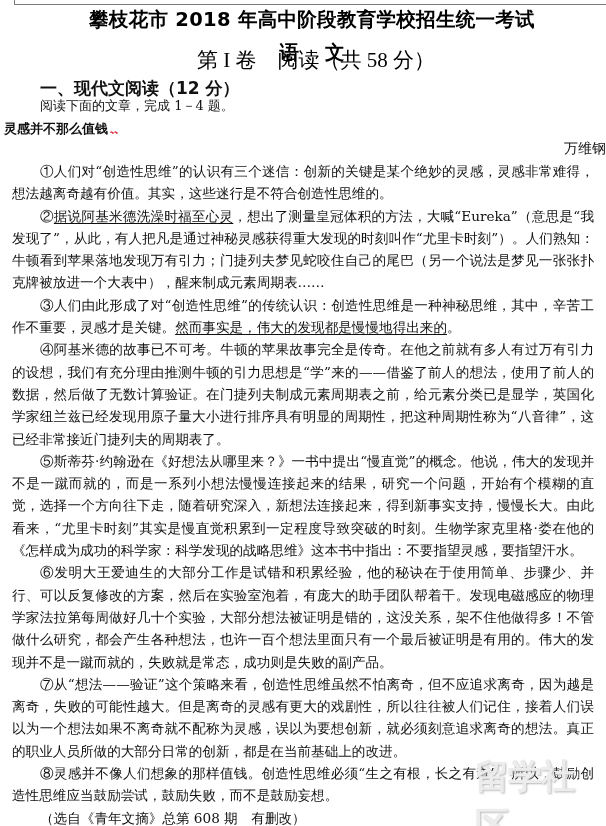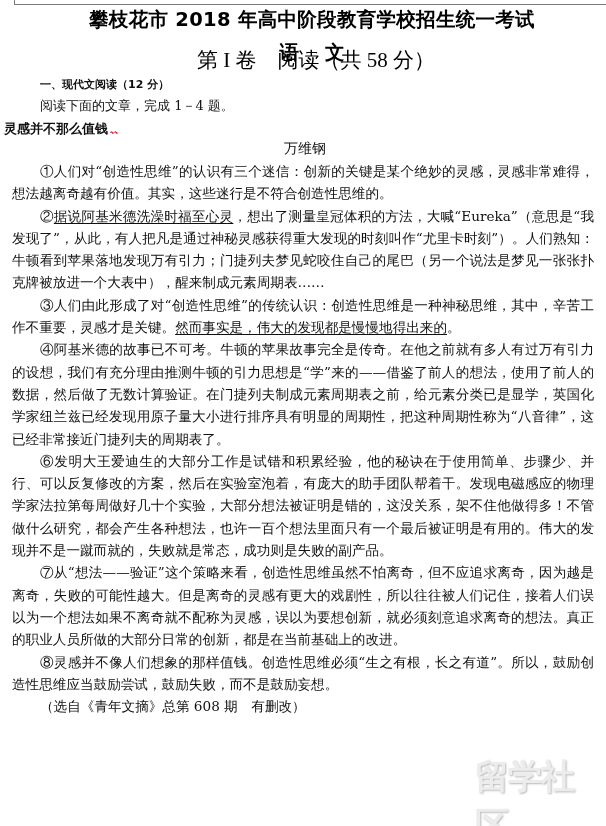--- a/index.html
+++ b/index.html
@@ -5,27 +5,27 @@
   html, body { margin: 0; padding: 0; background: #ffffff; }
   body { width: 606px; height: 826px; position: relative; overflow: hidden;
          font-family: "DejaVu Serif", "Liberation Serif", serif; color: #111; }
   .page-frame-top { position: absolute; left: 14px; right: 0; top: 4px; height: 1px; background: #7a7a7a; }
   .page-frame-left { position: absolute; left: 14px; top: 0; width: 1px; height: 5px; background: #7a7a7a; }
   .title { position: absolute; left: 0; right: 0; text-align: center;
            font-family: "DejaVu Sans", "Liberation Sans", sans-serif; font-weight: bold; color: #000; }
   .t1 { top: 6px; font-size: 19.5px; letter-spacing: 0.3px; padding-left: 18px; }
   .t2 { top: 26px; font-size: 19.5px; letter-spacing: 26px; padding-left: 44px; margin-top: 13px; }
   .t3 { top: 46px; font-family: "Liberation Serif", "DejaVu Serif", serif; font-weight: normal; font-size: 21px; padding-left: 26px; text-align: center; }
-  .section-h { position: absolute; left: 40px; top: 77px; font-size: 11px; font-weight: bold;
+  .section-h { position: absolute; left: 40px; top: 77px; font-size: 17px; font-weight: bold;
                font-family: "DejaVu Sans", "Liberation Sans", sans-serif; }
   .instr { position: absolute; left: 40px; top: 97px; font-size: 13px; }
   .article-title { position: absolute; left: 0; right: 0; top: 120px; font-size: 13px;
                    font-weight: bold; font-family: "DejaVu Sans", "Liberation Sans", sans-serif; padding-left: 4px; }
   .squiggle { color: #d23; font-size: 8px; vertical-align: -2px; margin-left: 2px; font-weight: normal; }
-  .author { position: absolute; left: 0; right: 0; top: 140px; text-align: center; font-size: 14px; padding-left: 4px; }
+  .author { position: absolute; left: 0; right: 0; top: 140px; text-align: right; font-size: 14px; padding-left: 4px; }
   .body-text { position: absolute; left: 12px; width: 582px; top: 160px; font-size: 13.6px; line-height: 22.3px;
                text-align: justify; }
   .body-text p { margin: 0; text-indent: 28px; }
   .u { text-decoration: underline; text-underline-offset: 2px; }
   .source { text-indent: 28px; }
   .watermark { position: absolute; left: 475px; top: 752px; width: 126px; height: 62px; pointer-events: none; }
   .wm-big { font-family: "DejaVu Sans", sans-serif; font-weight: bold; font-size: 34px; color: #ececec;
             letter-spacing: -1px; text-shadow: 1px 1px 2px #b8b8b8; line-height: 48px; }
   .wm-url { font-family: "DejaVu Sans", sans-serif; font-size: 15px; color: #f1f1f1;
             text-shadow: 1px 1px 1px #a8a8a8; line-height: 18px; }
@@ -55,20 +55,23 @@
   <p>
     <span>②</span><span class="u">据说阿基米德洗澡时福至心灵</span><span>，想出了测量皇冠体积的方法，大喊“Eureka”（意思是“我发现了”，从此，有人把凡是通过神秘灵感获得重大发现的时刻叫作“尤里卡时刻”）。人们熟知：牛顿看到苹果落地发现万有引力；门捷列夫梦见蛇咬住自己的尾巴（另一个说法是梦见一张张扑克牌被放进一个大表中），醒来制成元素周期表……</span>
   </p>
   <p>
     <span>③人们由此形成了对“创造性思维”的传统认识：创造性思维是一种神秘思维，其中，辛苦工作不重要，灵感才是关键。</span><span class="u">然而事实是，伟大的发现都是慢慢地得出来的</span><span>。</span>
   </p>
   <p>
     <span>④阿基米德的故事已不可考。牛顿的苹果故事完全是传奇。在他之前就有多人有过万有引力的设想，我们有充分理由推测牛顿的引力思想是“学”来的——借鉴了前人的想法，使用了前人的数据，然后做了无数计算验证。在门捷列夫制成元素周期表之前，给元素分类已是显学，英国化学家纽兰兹已经发现用原子量大小进行排序具有明显的周期性，把这种周期性称为“八音律”，这已经非常接近门捷列夫的周期表了。</span>
   </p>
   <p>
+    <span>⑤斯蒂芬·约翰逊在《好想法从哪里来？》一书中提出“慢直觉”的概念。他说，伟大的发现并不是一蹴而就的，而是一系列小想法慢慢连接起来的结果，研究一个问题，开始有个模糊的直觉，选择一个方向往下走，随着研究深入，新想法连接起来，得到新事实支持，慢慢长大。由此看来，“尤里卡时刻”其实是慢直觉积累到一定程度导致突破的时刻。生物学家克里格·娄在他的《怎样成为成功的科学家：科学发现的战略思维》这本书中指出：不要指望灵感，要指望汗水。</span>
+  </p>
+  <p>
     <span>⑥发明大王爱迪生的大部分工作是试错和积累经验，他的秘诀在于使用简单、步骤少、并行、可以反复修改的方案，然后在实验室泡着，有庞大的助手团队帮着干。发现电磁感应的物理学家法拉第每周做好几十个实验，大部分想法被证明是错的，这没关系，架不住他做得多！不管做什么研究，都会产生各种想法，也许一百个想法里面只有一个最后被证明是有用的。伟大的发现并不是一蹴而就的，失败就是常态，成功则是失败的副产品。</span>
   </p>
   <p>
     <span>⑦从“想法——验证”这个策略来看，创造性思维虽然不怕离奇，但不应追求离奇，因为越是离奇，失败的可能性越大。但是离奇的灵感有更大的戏剧性，所以往往被人们记住，接着人们误以为一个想法如果不离奇就不配称为灵感，误以为要想创新，就必须刻意追求离奇的想法。真正的职业人员所做的大部分日常的创新，都是在当前基础上的改进。</span>
   </p>
   <p>
     <span>⑧灵感并不像人们想象的那样值钱。创造性思维必须“生之有根，长之有道”。所以，鼓励创造性思维应当鼓励尝试，鼓励失败，而不是鼓励妄想。</span>
   </p>
   <p class="source">（选自《青年文摘》总第 608 期　有删改）</p>
 </div>

